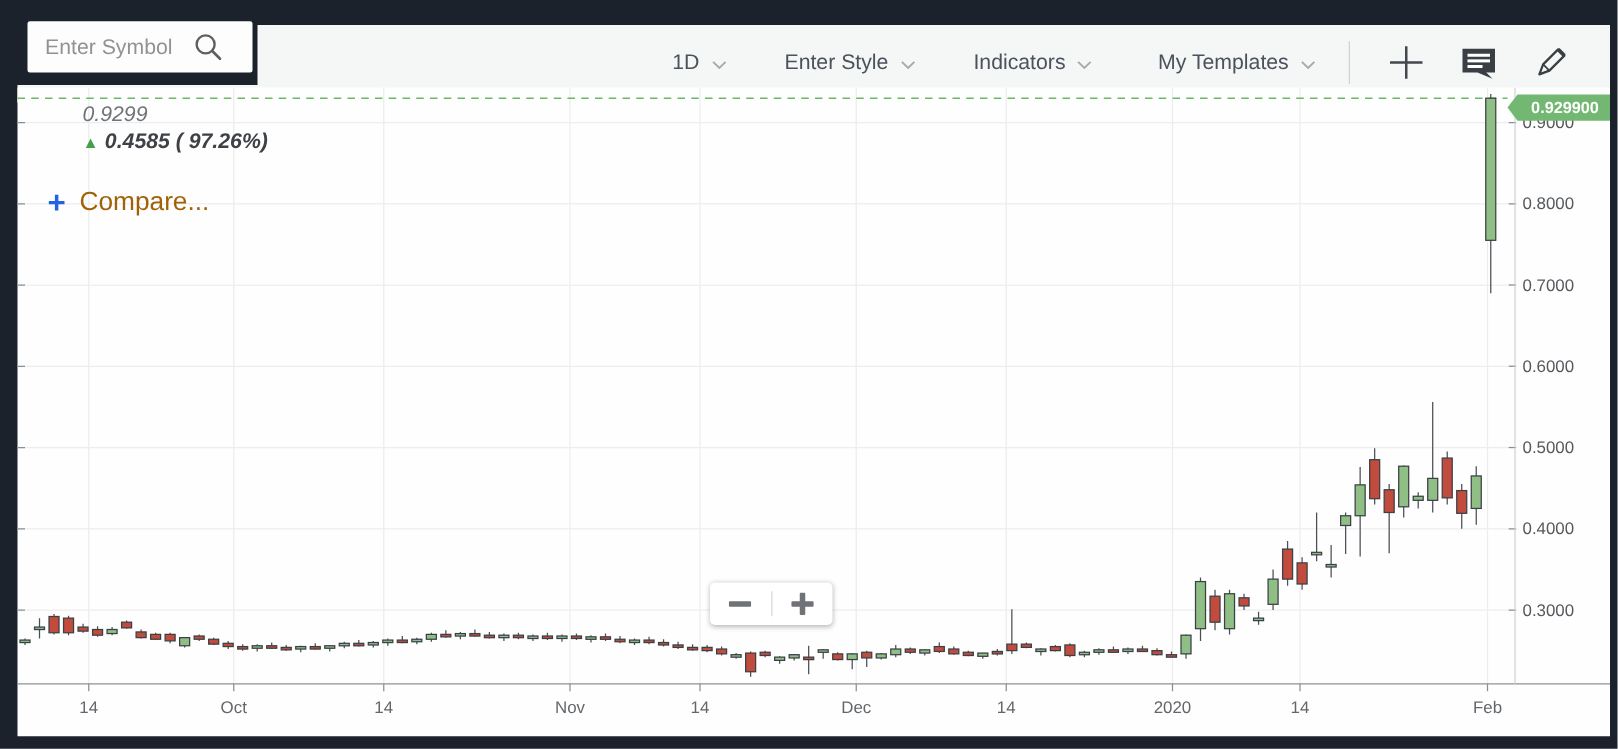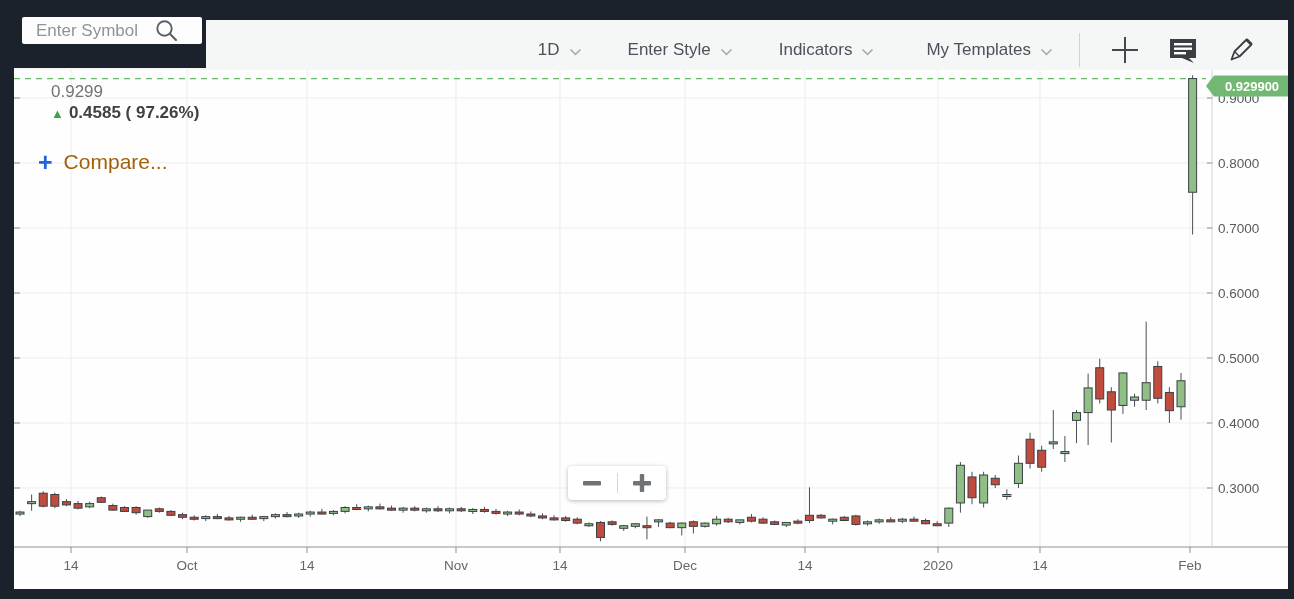--- a/index.html
+++ b/index.html
@@ -16,34 +16,34 @@
   .m-1d { margin-right:46px; }
   .m-cs { margin-right:46px; }
   .m-ind { margin-right:52px; }
   .m-tpl { margin-right:26px; }
   .vdiv { width:1px; height:34px; background:#cfd1d3; margin-right:24px; }
   .hicon { display:flex; align-items:center; justify-content:center; width:42px; height:42px; cursor:pointer; }
   .hicon + .hicon { margin-left:16px; }
 
   
   .search-panel { position:absolute; left:0; top:0; width:206px; height:68px; background:#1c222c; }
-  .search-box { position:absolute; left:22px; top:17px; width:180px; height:27px;
+  .search-box { position:absolute; left:22px; top:17px; width:180px; height:41px;
                 background:#fdfdfd; border-radius:2px; display:flex; align-items:center; }
   .search-box input { border:none; outline:none; background:transparent; font-size:17px;
                       color:#4c4f53; padding-left:14px; width:132px; font-family:"Liberation Sans",sans-serif; }
   .search-box input::placeholder { color:#909396; }
   .search-box .mag { margin-left:0px; display:flex; }
 
   
   .chart-area { position:absolute; left:14px; top:70px; width:1274px; height:519px; background:#fefefe; }
   #chart-svg { position:absolute; left:0; top:0; }
 
   .symbol-block { position:absolute; left:24px; top:11px; display:flex; align-items:flex-start; }
   .ticker { font-size:37px; font-weight:700; color:#36393c; line-height:37px; letter-spacing:0.5px; }
-  .price-col { margin-left:13px; margin-top:1px; }
+  .price-col { margin-left:28px; margin-top:1px;font-style:italic; }
   .last-price { font-size:17px; color:#6f7478; line-height:20px; }
   .chg-row { display:flex; align-items:center; margin-top:1px; }
   .up-arrow { color:#43a047; font-size:13px; margin-right:5px; line-height:17px; }
   .chg-text { font-size:17px; font-weight:700; color:#3e4246;text-align:right; }
 
   .compare-row { position:absolute; left:24px; top:80px; display:flex; align-items:center; cursor:pointer; }
   .cmp-plus { color:#2463e0; font-size:25px; font-weight:700; margin-right:11px; line-height:22px; }
   .cmp-label { font-size:21px; color:#a16207; }
 
   .zoom-ctl { position:absolute; left:554px; top:396px; width:98px; height:34px; background:#ffffff;

